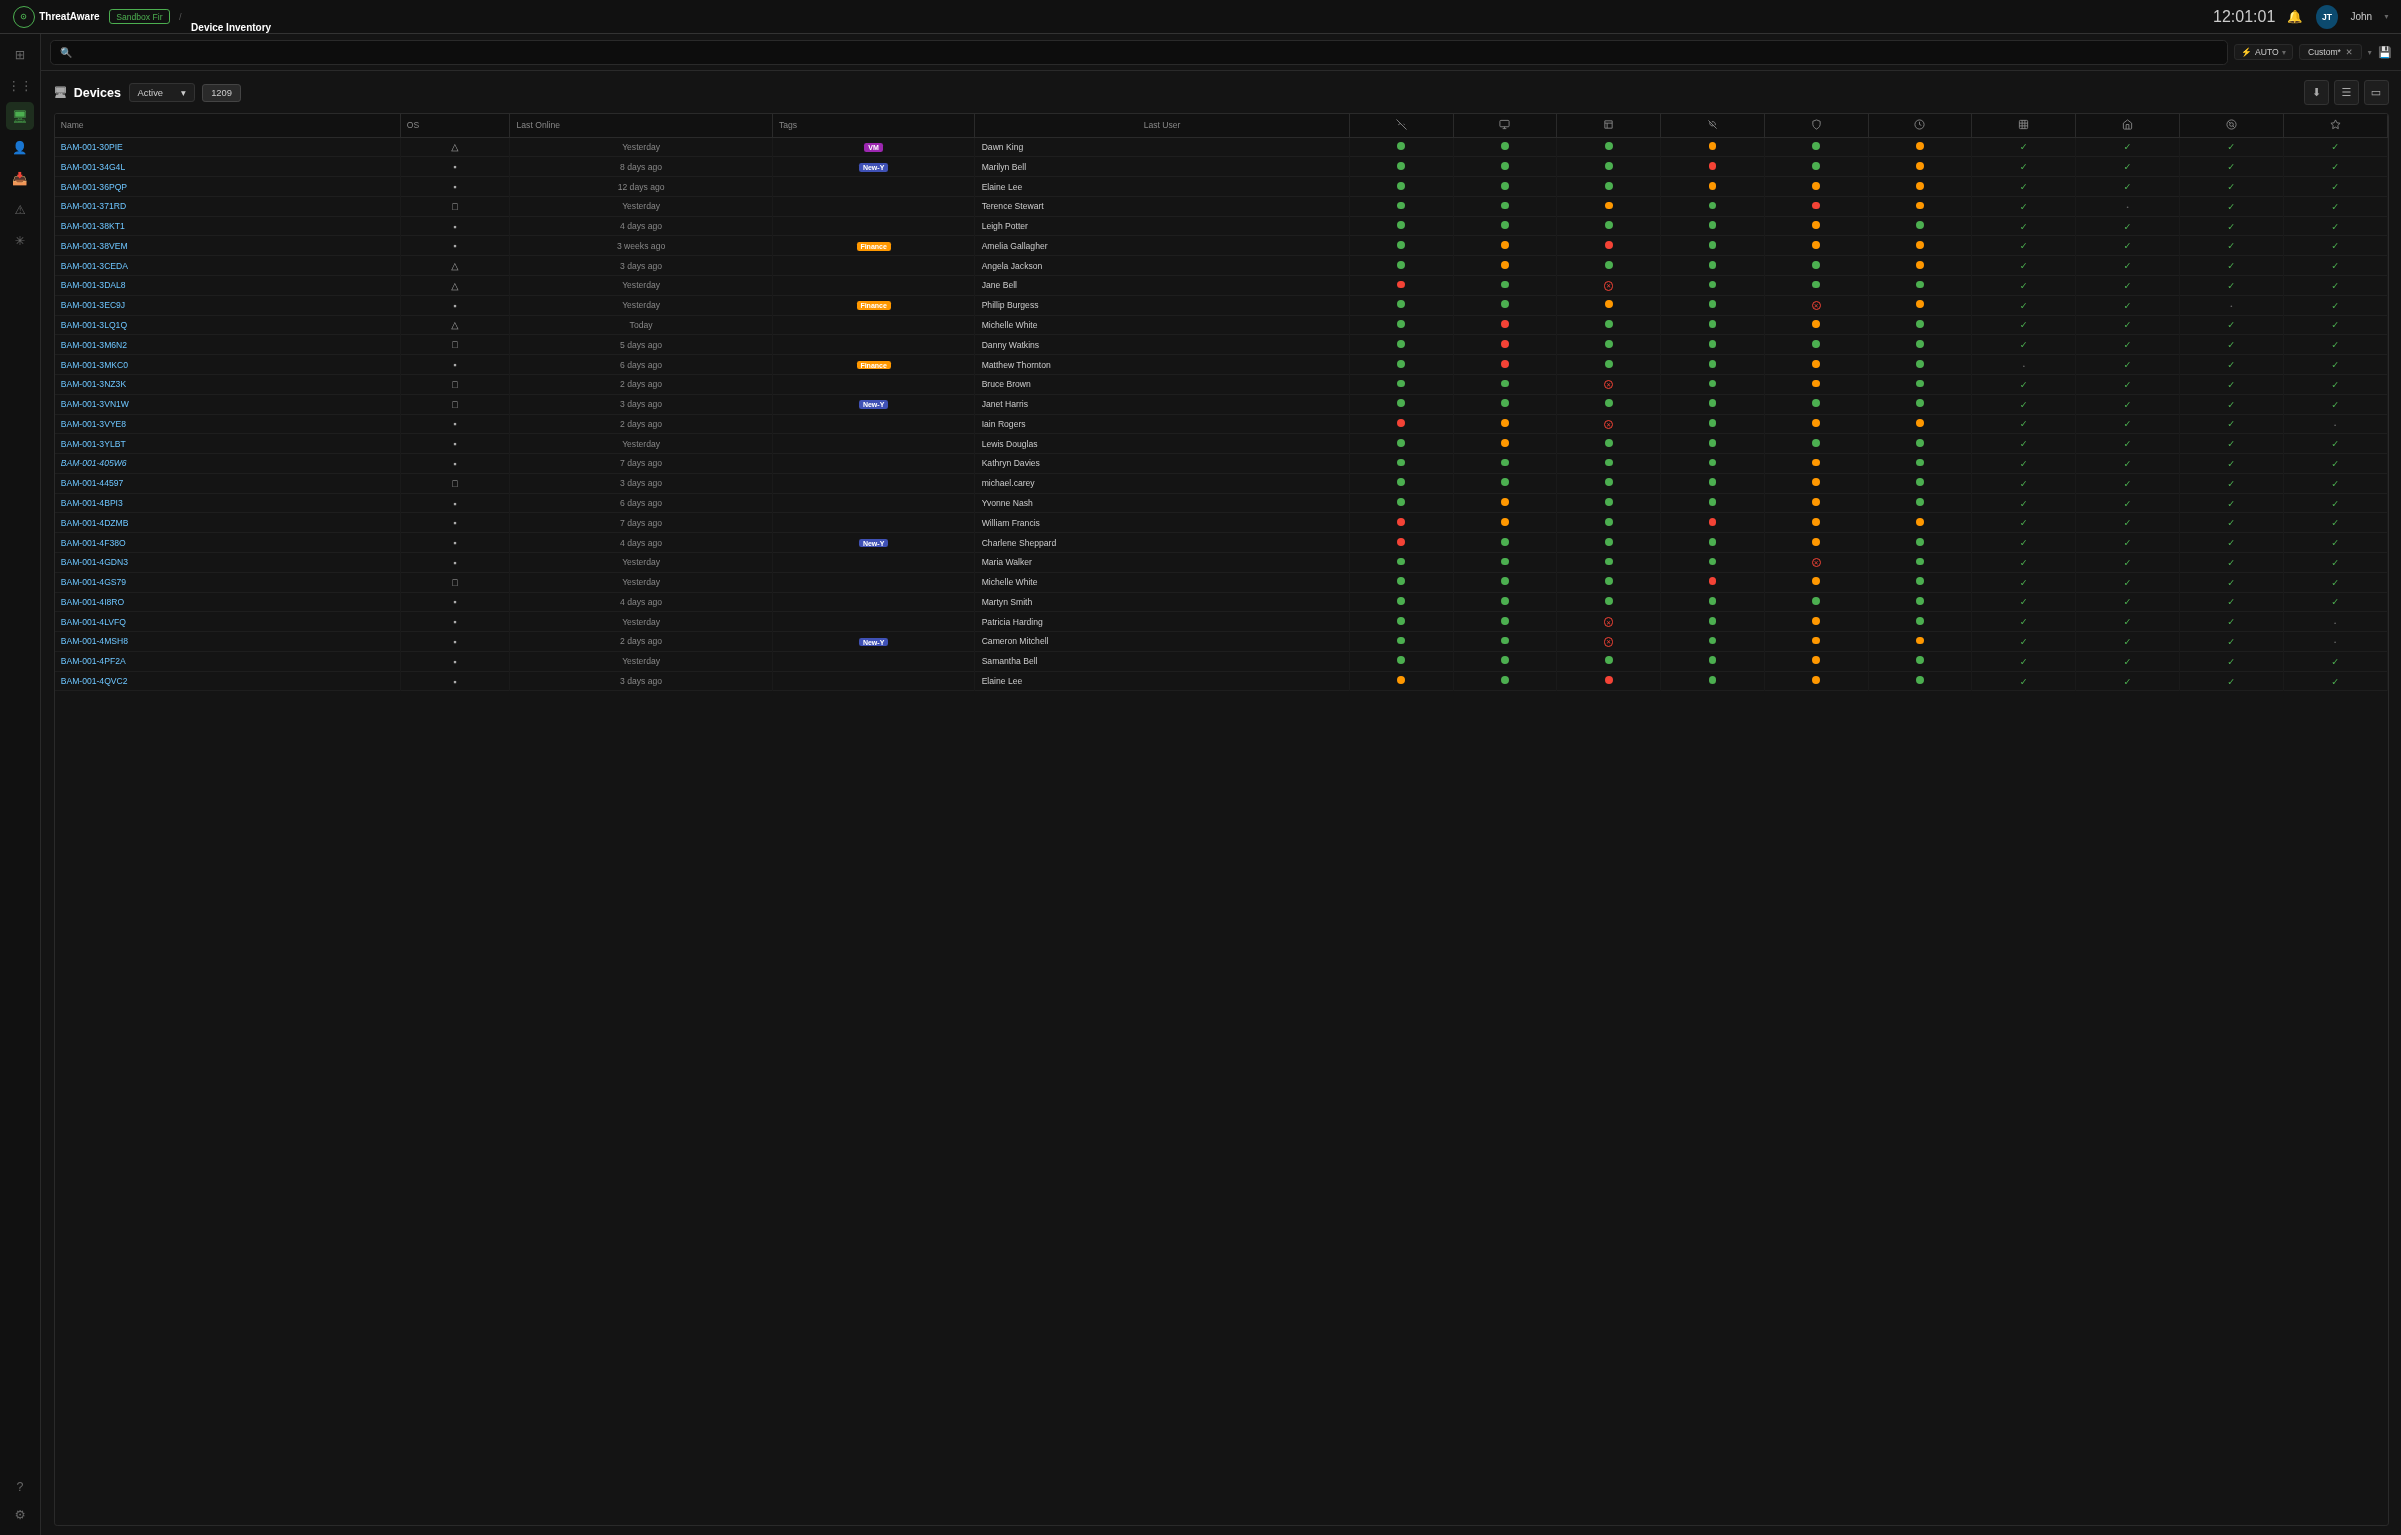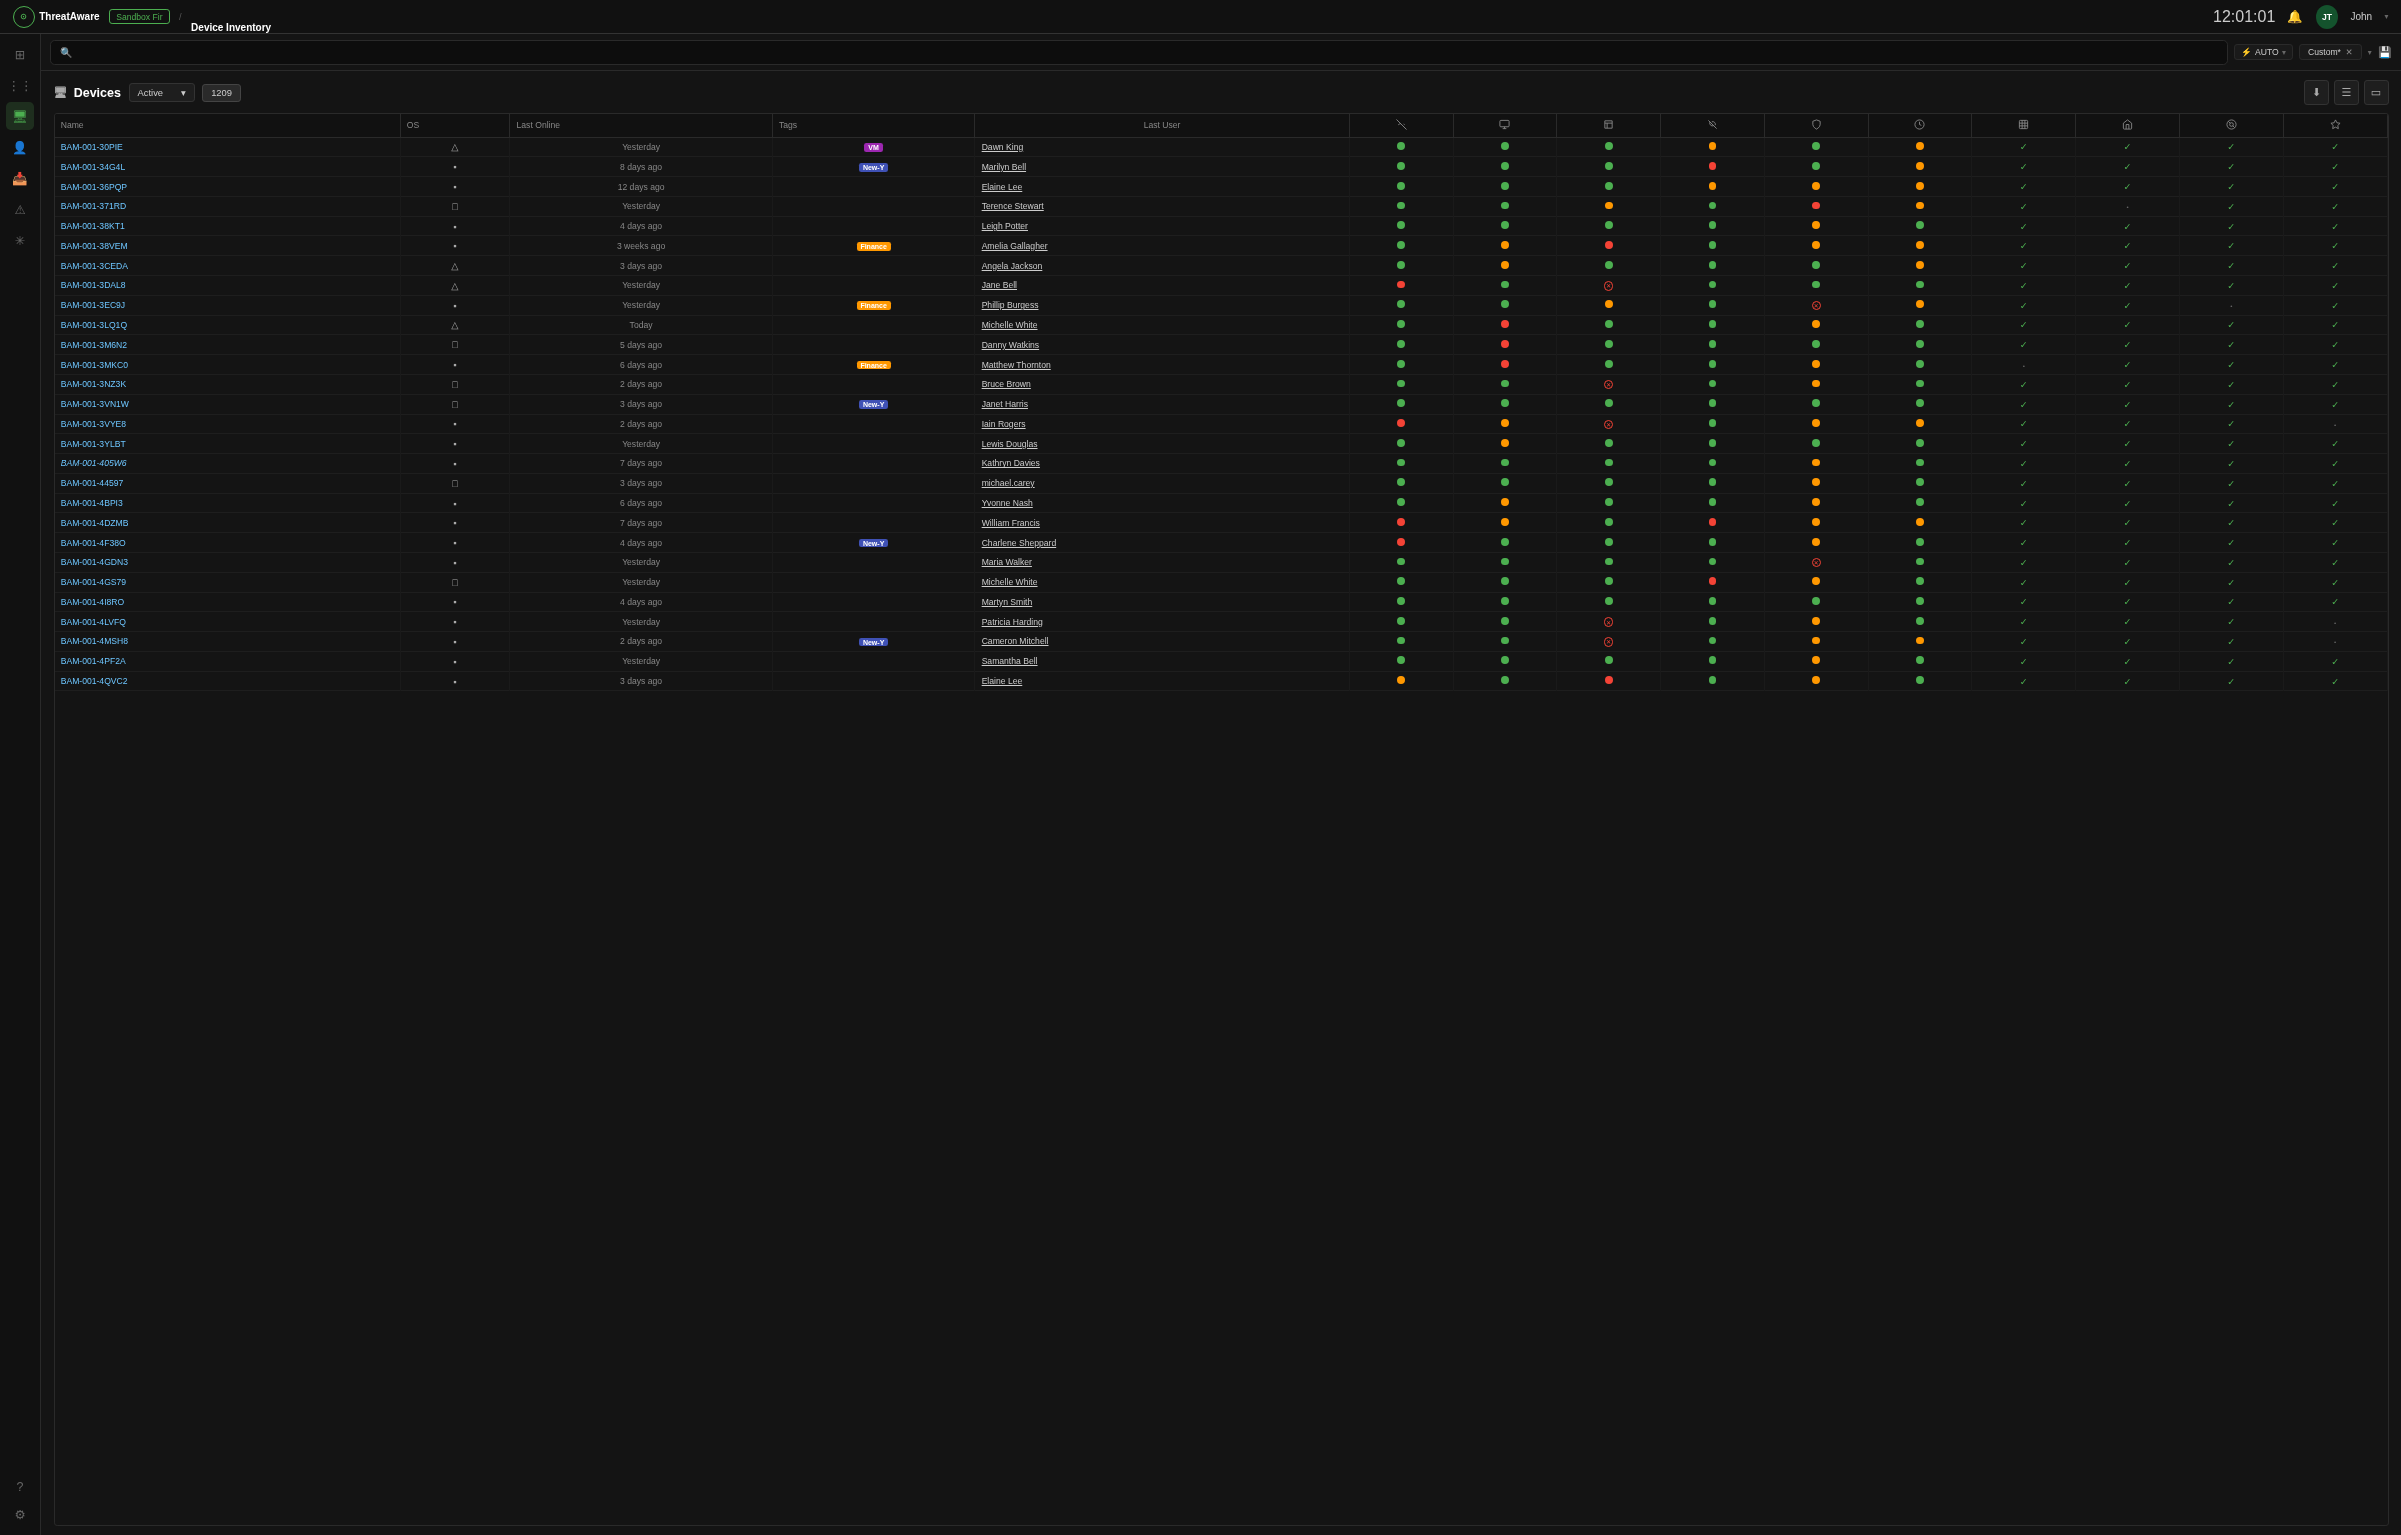--- a/index.html
+++ b/index.html
@@ -13,21 +13,21 @@
     }
     .logo { display: flex; align-items: center; gap: 4.7px; color: #fff; font-weight: 700; font-size: 11px; }
     .logo-icon { width: 22px; height: 22px; border-radius: 50%; background: #111; border: 1.6px solid #4caf50; display: flex; align-items: center; justify-content: center; font-size: 7.8px; color: #4caf50; }
     .brand-text { color: #fff; font-size: 10px; font-weight: 700; }
     .sandbox-badge { background: transparent; border: 0.8px solid #4caf50; color: #4caf50; border-radius: 3.1px; padding: 1.6px 6.2px; font-size: 8.6px; }
     .breadcrumb-sep { color: #555; }
     .page-title-nav { color: #fff; font-size: 10px; font-weight: 700; margin-top: 21px; }
     .nav-right { margin-left: auto; display: flex; align-items: center; gap: 12.5px; }
     .time { color: #ccc; font-size: 16px; }
     .bell-icon { color: #ccc; font-size: 12.5px; cursor: pointer; }
-    .user-avatar { width: 22px; height: 24px; border-radius: 50%; background: #14532d; display: flex; align-items: center; justify-content: center; color: #fff; font-size: 8.6px; font-weight: 700; }
+    .user-avatar { width: 22px; height: 24px; border-radius: 50%; background: #0c4a6e; display: flex; align-items: center; justify-content: center; color: #fff; font-size: 8.6px; font-weight: 700; }
     .user-name { color: #ccc; font-size: 10px; cursor: pointer; }
 
     
     .app-body { display: flex; height: calc(100vh - 34px); }
 
     
     .left-sidebar { width: 41px; background: #111; border-right: 0.8px solid #2a2a2a; display: flex; flex-direction: column; align-items: center; padding: 6.2px 0; gap: 3.1px; }
     .sidebar-icon { width: 28px; height: 28px; display: flex; align-items: center; justify-content: center; border-radius: 4.7px; color: #666; font-size: 12.5px; cursor: pointer; }
     .sidebar-icon.active { color: #4caf50; background: #1e2e1e; }
     .sidebar-bottom { margin-top: auto; }
@@ -61,21 +61,21 @@
     table { width: 100%; border-collapse: collapse; }
     thead tr.group-row th { background: #111; color: #666; font-size: 7.8px; font-weight: 600; text-transform: uppercase; letter-spacing: 0.4px; padding: 4.7px 6.2px; text-align: center; border-bottom: 0.8px solid #2a2a2a; border-right: 0.8px solid #2a2a2a; }
     thead tr.group-row th:first-child { text-align: left; }
     thead tr.col-row th { background: #111; color: #888; font-size: 8.6px; font-weight: 500; padding: 4.7px 6.2px; text-align: center; border-bottom: 0.8px solid #2a2a2a; border-right: 0.8px solid #2a2a2a; white-space: nowrap; position: sticky; top: 0; z-index: 2; }
     thead tr.col-row th:first-child, thead tr.col-row th:nth-child(2), thead tr.col-row th:nth-child(3), thead tr.col-row th:nth-child(4) { text-align: left; }
 
     tbody tr { border-bottom: 0.8px solid #1e1e1e; }
     tbody td { padding: 3.9px 6.2px; color: #ccc; font-size: 8.6px; border-right: 0.8px solid #1a1a1a; white-space: nowrap; text-align: center; }
     tbody td:first-child { text-align: left; color: #6ec6ff; }
     tbody td:nth-child(3) { color: #888; }
-    tbody td.user-col { text-align: left; text-decoration: underline; }
+    tbody td.user-col { text-align: left; }
 
     .dot { width: 7.8px; height: 7.8px; border-radius: 50%; display: inline-block; }
     .dot-green { background: #4caf50; }
     .dot-orange { background: #ff9800; }
     .dot-red { background: #f44336; }
 
     .check { color: #4caf50; font-size: 9.4px; }
     .check-dim { color: #666; font-size: 6.2px; }
     .x-circle { display: inline-flex; align-items: center; justify-content: center; width: 9.4px; height: 9.4px; border-radius: 50%; border: 1.2px solid #f44336; color: #f44336; font-size: 6.2px; }
 

